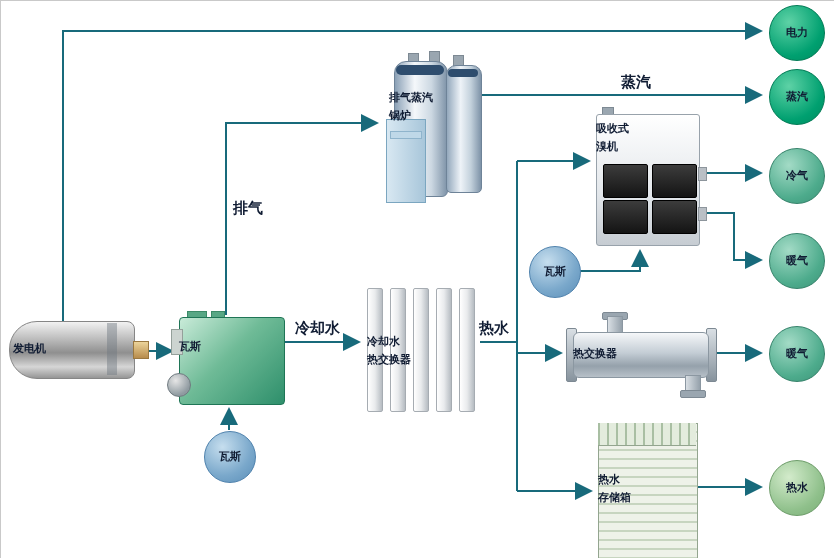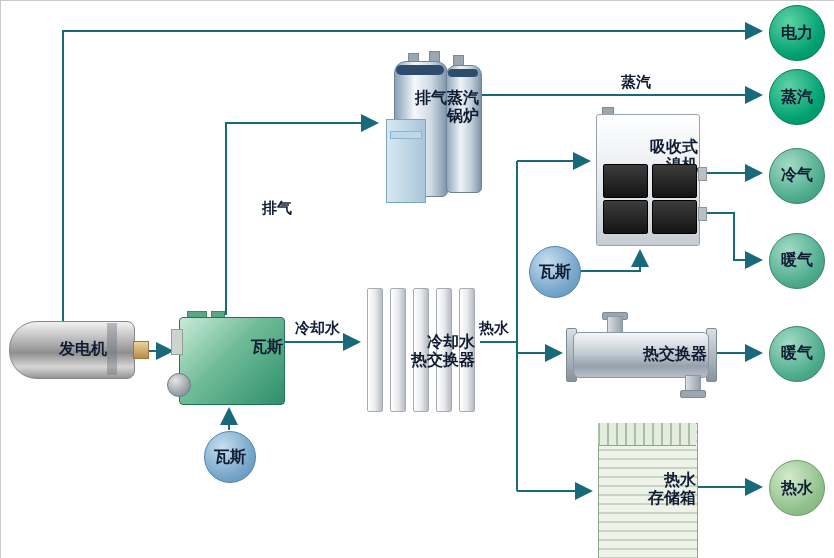--- a/index.html
+++ b/index.html
@@ -1,19 +1,19 @@
 <!DOCTYPE html>
 <html><head>
 <meta charset="utf-8">
 <style>
   html,body{margin:0;padding:0;background:#fff;}
   .stage{position:relative;width:834px;height:558px;background:#ffffff;border:1px solid #c9c9c9;
          overflow:hidden;font-family:"DejaVu Sans","Liberation Sans",sans-serif;color:#101c33;}
   .abs{position:absolute;}
-  .lbl{font-weight:700;font-size:16px;line-height:18px;text-align:right;color:#101c33;}
+  .lbl{font-weight:700;font-size:11px;line-height:18px;text-align:left;color:#101c33;}
 
   
   svg.wires{position:absolute;left:0;top:0;}
   .edge{fill:none;stroke:#186a7b;stroke-width:2;}
 
   
   .gen-body{left:8px;top:320px;width:124px;height:56px;border-radius:28px 8px 8px 28px;
             background:linear-gradient(180deg,#f2f2f2 0%,#bdbdbd 30%,#8f8f8f 55%,#d6d6d6 80%,#969696 100%);
             border:1px solid #868686;}
   .gen-ring{left:106px;top:322px;width:10px;height:52px;background:#6f7880;opacity:.45;}
@@ -54,21 +54,21 @@
         background:linear-gradient(90deg,#ffffff 0%,#e9ebed 50%,#b6bcc2 100%);
         border:1px solid #a6acb2;}
   .s1{left:366px;} .s2{left:389px;} .s3{left:412px;} .s4{left:435px;} .s5{left:458px;}
   .coolhx-label{left:366px;top:332px;width:108px;}
 
   
   .chiller{left:595px;top:113px;width:102px;height:130px;border-radius:3px;
         background:linear-gradient(180deg,#ffffff 0%,#e3e7eb 60%,#c6ccd2 100%);
         border:1px solid #98a2ab;}
   .chiller-top-nub{left:601px;top:106px;width:10px;height:8px;background:#9aa6b0;border:1px solid #7d8993;}
-  .chiller-label{left:595px;top:119px;width:102px;margin-top:18px;}
+  .chiller-label{left:595px;top:119px;width:102px;}
   .panel{width:43px;height:32px;border-radius:2px;background:linear-gradient(180deg,#3c3c3c,#141414);border:1px solid #000;}
   .p1{left:602px;top:163px;} .p2{left:651px;top:163px;}
   .p3{left:602px;top:199px;} .p4{left:651px;top:199px;}
   .chiller-nub{width:7px;height:12px;background:#b9bfc5;border:1px solid #8d959c;}
   .cn1{left:697px;top:166px;} .cn2{left:697px;top:206px;}
 
   
   .hx-body{left:572px;top:331px;width:134px;height:44px;border-radius:6px;
         background:linear-gradient(180deg,#f5f7f9 0%,#c4cdd5 45%,#95a1ab 75%,#b7c0c8 100%);
         border:1px solid #8b97a1;}
@@ -220,18 +220,18 @@
   <div class="abs out out-teal o-heat1">
     <span class="lbl">暖气</span>
   </div>
   <div class="abs out out-teal o-heat2">
     <span class="lbl">暖气</span>
   </div>
   <div class="abs out out-light o-hot">
     <span class="lbl">热水</span>
   </div>
 
-  <div class="edge-label" style="left:232px;top:198px;margin-left:29px;">排气</div>
+  <div class="edge-label" style="left:232px;top:198px;">排气</div>
   <div class="edge-label" style="left:600px;top:72px;width:70px;text-align:center;">蒸汽</div>
   <div class="edge-label" style="left:294px;top:318px;">冷却水</div>
   <div class="edge-label" style="left:478px;top:318px;">热水</div>
 
 </div>
 
 </body></html>

